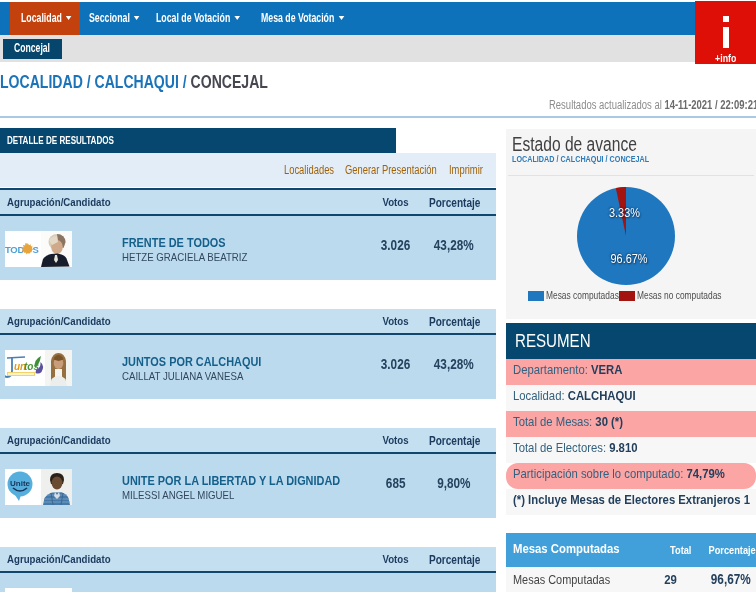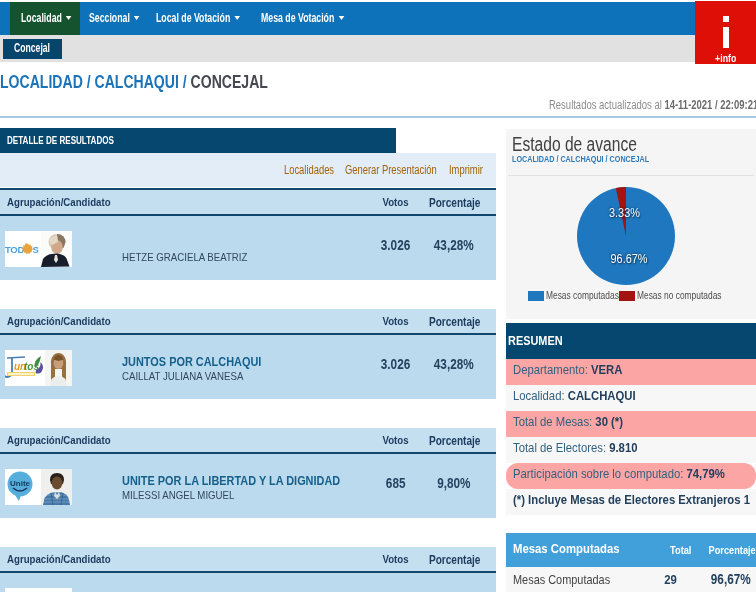--- a/index.html
+++ b/index.html
@@ -10,21 +10,21 @@
 .cx  { display:inline-block; transform:scaleX(0.84); transform-origin:0 50%; white-space:nowrap; }
 #heading .cx { transform:scaleX(0.76); }
 .cxc { display:inline-block; transform:scaleX(0.84); transform-origin:50% 50%; white-space:nowrap; }
 .caret { display:inline-block; width:0; height:0; border-left:4px solid transparent;
   border-right:4px solid transparent; border-top:4px solid #fff; vertical-align:2px; margin-left:6px;}
 
 #navbar { top:2px; left:0; width:756px; height:33px; background:#0d72b9; }
 .navitem { position:absolute; top:0; height:33px; line-height:33px; color:#fff;
   font-size:12.5px; font-weight:bold; }
 .navitem .cx { transform:scaleX(0.7); }
-#nav1 { left:10px; width:70px; padding-left:11px; background:#14532d; }
+#nav1 { left:10px; width:70px; padding-left:11px; background:#c2410c; }
 #graybar { top:35px; left:0; width:756px; height:27px; background:#e1e1e1; }
 #concejal { top:39px; left:3px; width:59px; height:20px; background:#06466d; color:#fff;
   font-size:12px; font-weight:bold; text-align:center; line-height:19px; }
 #concejal .cxc { transform:scaleX(0.72); }
 #infobox { top:1px; left:695px; width:61px; height:63px; background:#de0f07; color:#fff;
   text-align:center; z-index:5; }
 
 #heading { top:71px; left:0; font-size:18.5px; font-weight:bold; color:#1b74b9; }
 #heading .dark { color:#474752; }
 #updated { top:98px; left:549px; font-size:12px; color:#8c8c8c; white-space:nowrap; }
@@ -59,21 +59,21 @@
 #ch-title .cx { transform:scaleX(0.78); }
 #ch-sub { position:absolute; top:25px; left:6px; font-size:9px; font-weight:bold; color:#2e7bb9; }
 #ch-sub .cx { transform:scaleX(0.8); }
 #ch-line { position:absolute; top:46px; left:2px; width:246px; height:1px; background:#e2e2e2; }
 .lgt { position:absolute; top:160px; font-size:10.5px; color:#4d4d4d; white-space:nowrap; }
 .lgt .cx { transform:scaleX(0.8); }
 .plabel { font-size:13px; font-weight:normal; color:#fff; text-align:center;
   text-shadow:1px 1px 2px rgba(10,30,60,0.85), -1px -1px 2px rgba(10,30,60,0.4); }
 .sw { width:16px; height:10px; }
 #resumen-bar { position:absolute; top:194px; left:0; width:250px; height:36px; background:#05476e;
-  color:#fff; font-size:13px; font-weight:bold; line-height:36px; padding-left:2px; }
+  color:#fff; font-size:18px; font-weight:normal; line-height:36px; padding-left:9px; }
 .rrow { position:absolute; left:0; width:250px; height:26px; font-size:13px; color:#33617f;
   line-height:22px; padding-left:7px; white-space:nowrap; }
 .rrow b { color:#223f5c; }
 .rrow .cx { transform:scaleX(0.87); }
 .rblue { background:#fca5a5; }
 .rlight { background:#f7f7f7; }
 #mc-head { position:absolute; top:404px; left:0; width:250px; height:35px; background:#41a0da; }
 #mc-head .t1 { position:absolute; left:7px; top:8px; font-size:13.5px; font-weight:bold; color:#fff; }
 #mc-head .t2 { position:absolute; left:145px; width:60px; top:11px; font-size:11px; font-weight:bold; color:#fff; text-align:center;}
 #mc-head .t3 { position:absolute; left:196px; width:60px; top:11px; font-size:11px; font-weight:bold; color:#fff; text-align:center;}
@@ -126,20 +126,21 @@
 <g>
 <rect x="36" y="0" width="31" height="36" fill="#fbfbfa"></rect>
 <ellipse cx="52" cy="11" rx="8.5" ry="8" fill="#d8cbb7"></ellipse>
 <path d="M52 3 a8.5 8 0 0 1 8.5 8 l-2 6 -5-2 z" fill="#8a7563"></path>
 <ellipse cx="52" cy="16" rx="5.8" ry="7" fill="#cfa98a"></ellipse>
 <path d="M44 9 q3-4 8-4 l1 6 -6 3 z" fill="#e3d9c6"></path>
 <path d="M36 36 l2-8 q3-4 8-5 l6.5-0.5 q7 1 9 5 l3 8 z" fill="#181d2c"></path>
 <path d="M50 24 l2 0 1 5 -2 3 -2-3 z" fill="#e8e4da"></path>
 </g>
 </svg></div>
+        <div class="bname"><span class="cx">FRENTE DE TODOS</span></div>
         <div class="bsub"><span class="cx">HETZE GRACIELA BEATRIZ</span></div>
         <div class="bvotes"><span class="cxc">3.026</span></div>
         <div class="bpct"><span class="cxc">43,28%</span></div>
       </div>
     </div>
 
     <div class="block" style="top:181px;">
       <div class="bhead">
           <span class="c1"><span class="cx">Agrupación/Candidato</span></span>
           <span class="c2"><span class="cxc">Votos</span></span>

